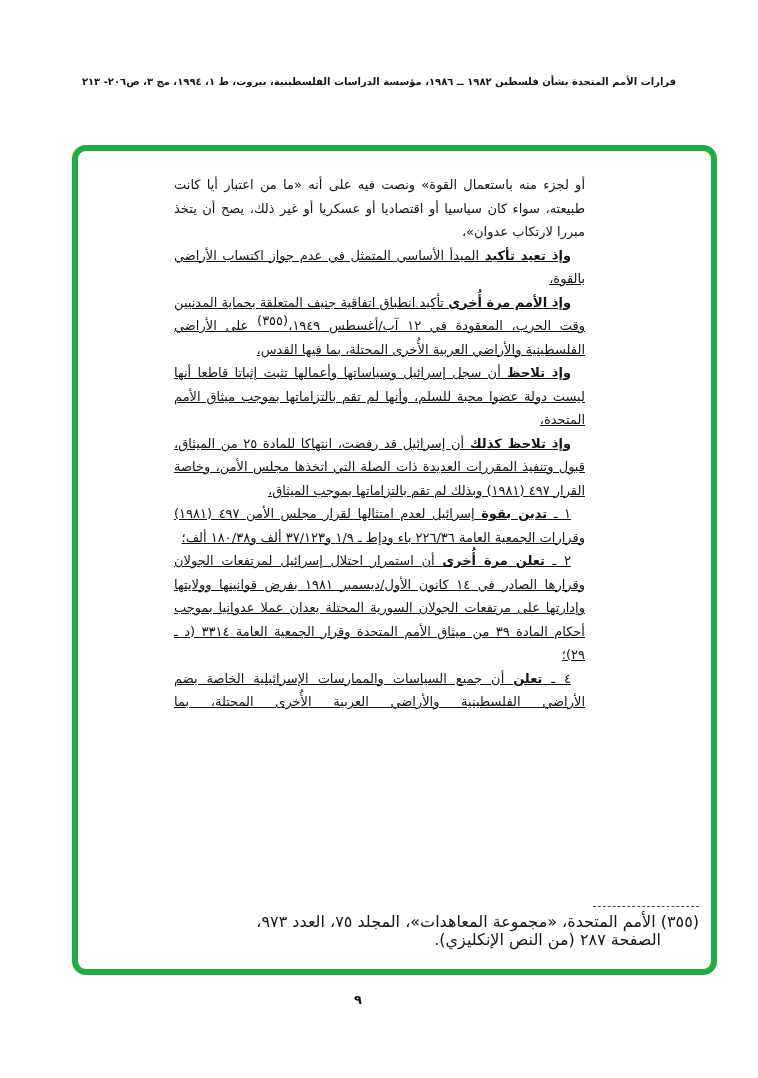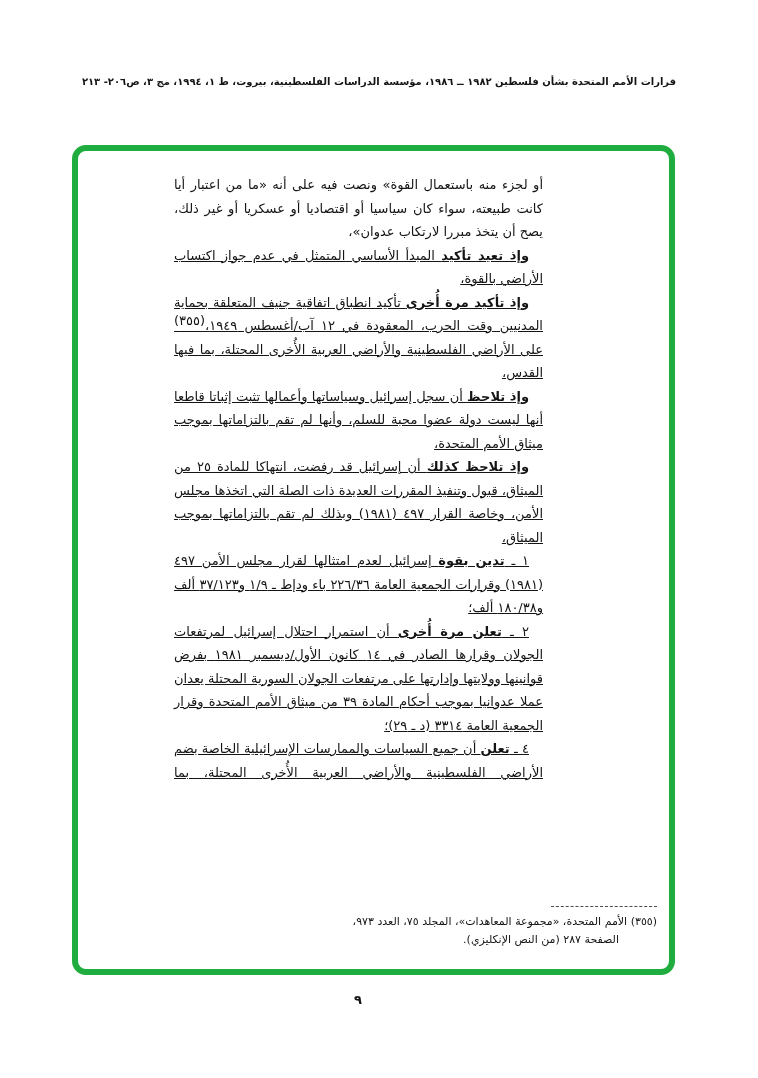--- a/index.html
+++ b/index.html
@@ -14,20 +14,21 @@
   .header { position:absolute; top:70px; left:0; width:758px; text-align:center; direction:rtl; }
   .title  { font-size:16.5px; font-weight:bold; letter-spacing:0; }
   .subtitle { font-size:10px; font-weight:bold; margin-top:6px; white-space:nowrap; }
 
   .frame {
     position:absolute;
     left:72px; top:145px;
     width:591px; height:818px;
     border:6px solid #1ead3e;
     border-radius:14px;
+    padding-left:42px;
   }
 
   .body-text {
     position:absolute;
     top:22px; right:126px; left:96px;
     direction:rtl;
     text-align:justify;
     font-size:13px;
     line-height:23.5px;
   }
@@ -35,21 +36,21 @@
   .para.indent { text-indent:14px;text-decoration:underline; }
   .para.justify-last { text-align-last:justify; }
   .bold { font-weight:bold; }
   .supref { font-size:13px; vertical-align:super; line-height:0; }
 
   .footnote {
     position:absolute;
     bottom:20px; right:12px;
     width:278px;
     direction:rtl;
-    font-size:11px;
+    font-size:16px;
     line-height:18px;
     text-align:right;
   }
   .fn-sep {
     width:106px; height:0;
     border-top:1px dashed #4a4a4a;
     margin-bottom:6px;
   }
   .fn-line { white-space:nowrap; }
   .fn-line2 { margin-right:38px; }
@@ -67,21 +68,21 @@
 <body>
 
 <div class="header">
   <div class="subtitle">قرارات الأمم المتحدة بشأن فلسطين ١٩٨٢ ــ ١٩٨٦، مؤسسة الدراسات الفلسطينية، بيروت، ط ١، ١٩٩٤، مج ٣، ص٢٠٦- ٢١٣</div>
 </div>
 
 <div class="frame">
   <div class="body-text">
       <p class="para"><span>أو لجزء منه باستعمال القوة» ونصت فيه على أنه «ما من اعتبار أيا كانت طبيعته، سواء كان سياسيا أو اقتصاديا أو عسكريا أو غير ذلك، يصح أن يتخذ مبررا لارتكاب عدوان»،</span></p>
       <p class="para indent"><span class="bold">وإذ تعيد تأكيد</span><span> المبدأ الأساسي المتمثل في عدم جواز اكتساب الأراضي بالقوة،</span></p>
-      <p class="para indent"><span class="bold">وإذ تأكيد مرة أُخرى</span><span> تأكيد انطباق اتفاقية جنيف المتعلقة بحماية المدنيين وقت الحرب، المعقودة في ١٢ آب/أغسطس ١٩٤٩،</span><span class="supref">(٣٥٥)</span><span> على الأراضي الفلسطينية والأراضي العربية الأُخرى المحتلة، بما فيها القدس،</span></p>
+      <p class="para indent"><span class="bold">وإذ الأمم مرة أُخرى</span><span> تأكيد انطباق اتفاقية جنيف المتعلقة بحماية المدنيين وقت الحرب، المعقودة في ١٢ آب/أغسطس ١٩٤٩،</span><span class="supref">(٣٥٥)</span><span> على الأراضي الفلسطينية والأراضي العربية الأُخرى المحتلة، بما فيها القدس،</span></p>
       <p class="para indent"><span class="bold">وإذ تلاحظ</span><span> أن سجل إسرائيل وسياساتها وأعمالها تثبت إثباتا قاطعا أنها ليست دولة عضوا محبة للسلم، وأنها لم تقم بالتزاماتها بموجب ميثاق الأمم المتحدة،</span></p>
       <p class="para indent"><span class="bold">وإذ تلاحظ كذلك</span><span> أن إسرائيل قد رفضت، انتهاكا للمادة ٢٥ من الميثاق، قبول وتنفيذ المقررات العديدة ذات الصلة التي اتخذها مجلس الأمن، وخاصة القرار ٤٩٧ (١٩٨١) وبذلك لم تقم بالتزاماتها بموجب الميثاق،</span></p>
       <p class="para indent"><span>١ ـ </span><span class="bold">تدين بقوة</span><span> إسرائيل لعدم امتثالها لقرار مجلس الأمن ٤٩٧ (١٩٨١) وقرارات الجمعية العامة ٢٢٦/٣٦ باء ودإط ـ ١/٩ و٣٧/١٢٣ ألف و١٨٠/٣٨ ألف؛</span></p>
       <p class="para indent"><span>٢ ـ </span><span class="bold">تعلن مرة أُخرى</span><span> أن استمرار احتلال إسرائيل لمرتفعات الجولان وقرارها الصادر في ١٤ كانون الأول/ديسمبر ١٩٨١ بفرض قوانينها وولايتها وإدارتها على مرتفعات الجولان السورية المحتلة يعدان عملا عدوانيا بموجب أحكام المادة ٣٩ من ميثاق الأمم المتحدة وقرار الجمعية العامة ٣٣١٤ (د ـ ٢٩)؛</span></p>
       <p class="para indent justify-last"><span>٤ ـ </span><span class="bold">تعلن</span><span> أن جميع السياسات والممارسات الإسرائيلية الخاصة بضم الأراضي الفلسطينية والأراضي العربية الأُخرى المحتلة، بما</span></p>
     </div>
   <div class="footnote">
     <div class="fn-sep"></div>
     <div class="fn-line">(٣٥٥) الأمم المتحدة، «مجموعة المعاهدات»، المجلد ٧٥، العدد ٩٧٣،</div>
     <div class="fn-line fn-line2">الصفحة ٢٨٧ (من النص الإنكليزي).</div>

